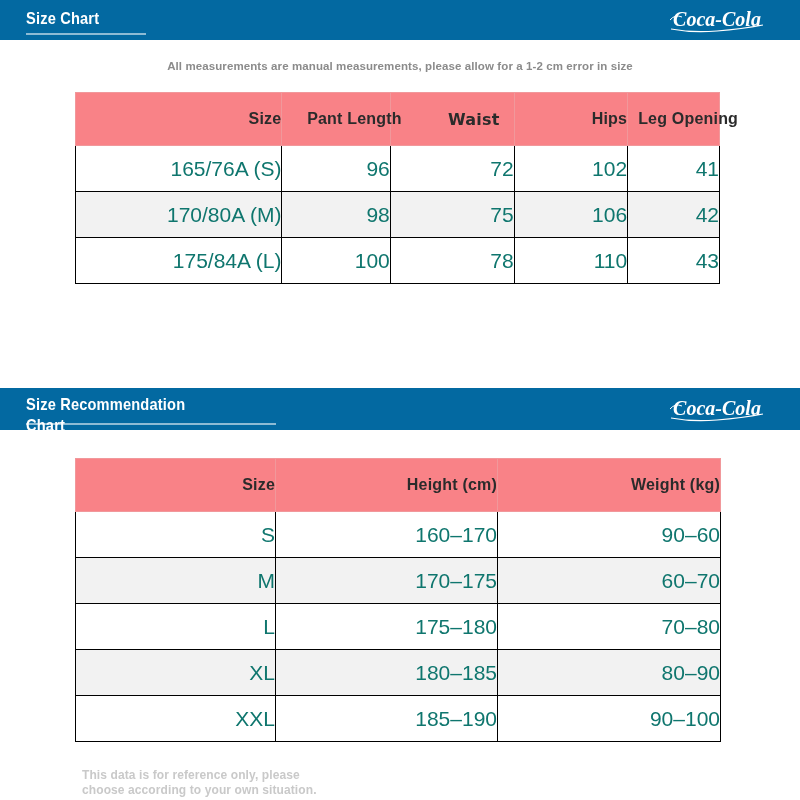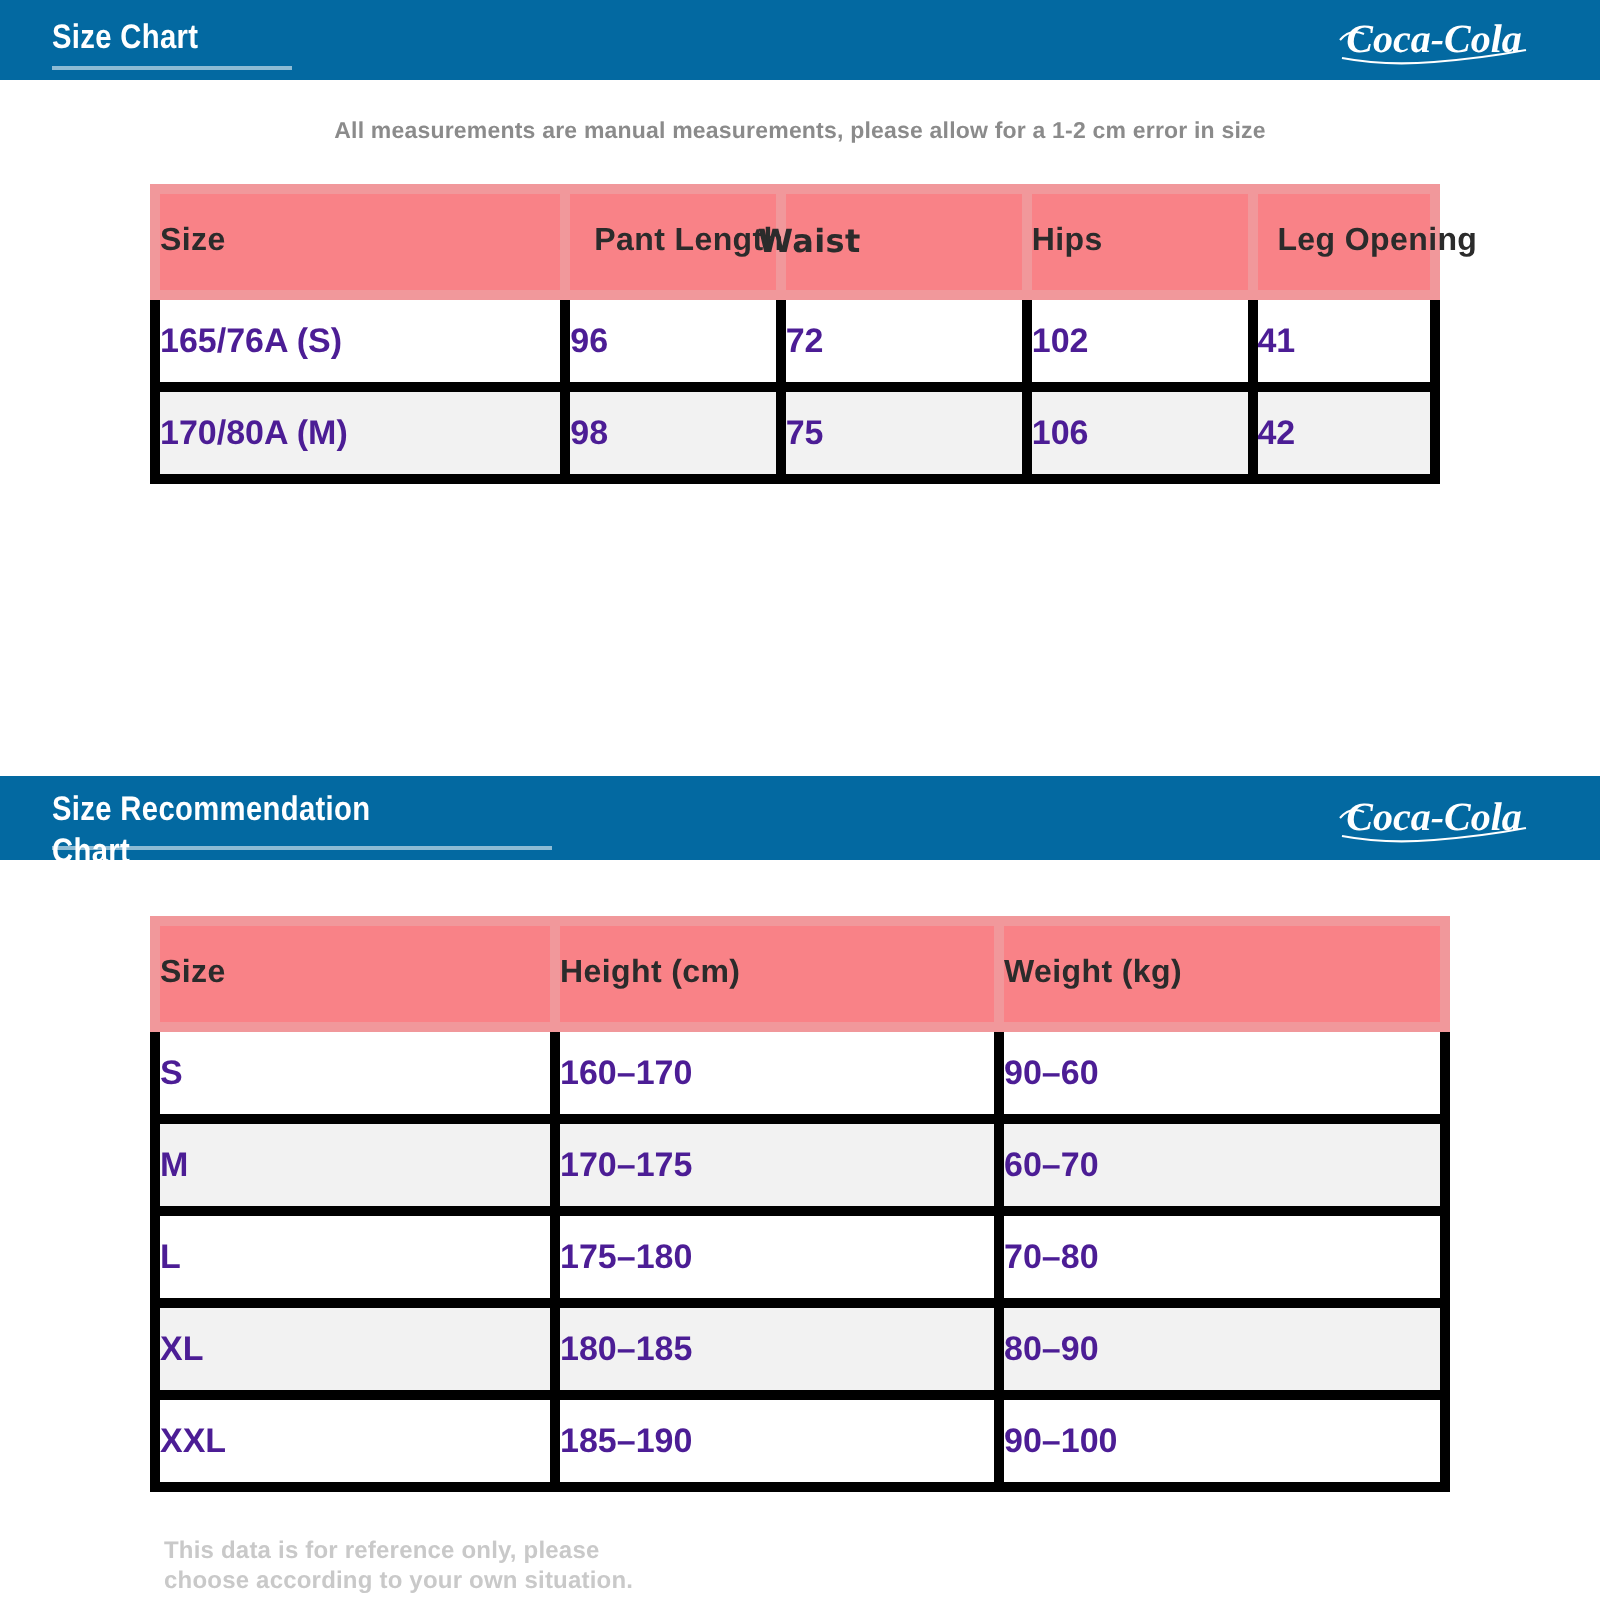--- a/index.html
+++ b/index.html
@@ -80,22 +80,22 @@
     position: absolute;
     left: 75px;
     width: 645px;
     border-collapse: collapse;
     table-layout: fixed;
   }
   #table-1 { top: 92px; }
   #table-2 { top: 458px; }
 
   .table td, .table th {
-    border: 5px solid #000000;
-    text-align: left;
+    border: 1px solid #000000;
+    text-align: right;
     padding: 0;
   }
 
   .table thead tr { background: #f98287; }
 
   .table thead th {
     height: 53px;
     border-color: #f1989b;
     color: #2b2b2b;
     font-size: 16px;
@@ -117,23 +117,23 @@
   #th-waist span {
     font-family: "DejaVu Sans", sans-serif;
     font-size: 16px;
     position: relative;
     left: -14px;
     display: inline-block;
   }
 
   .table tbody td {
     height: 46px;
-    color: #4c1d95;
-    font-size: 17px;
-    font-weight: bold;
+    color: #0f766e;
+    font-size: 21px;
+    font-weight: normal;
     font-family: "Liberation Sans", sans-serif;
   }
   .table tbody tr:nth-child(even) { background: #f2f2f2; }
   .table tbody tr:nth-child(odd)  { background: #ffffff; }
 
   
   .footer {
     position: absolute;
     left: 82px;
     top: 768px;
@@ -188,20 +188,27 @@
       <td>72</td>
       <td>102</td>
       <td>41</td>
     </tr>
     <tr>
       <td>170/80A (M)</td>
       <td>98</td>
       <td>75</td>
       <td>106</td>
       <td>42</td>
+    </tr>
+    <tr>
+      <td>175/84A (L)</td>
+      <td>100</td>
+      <td>78</td>
+      <td>110</td>
+      <td>43</td>
     </tr>
   </tbody>
 </table>
 
 <div class="banner" id="banner-2">
   <div class="banner-title">Size Recommendation
 Chart</div>
   <div class="title-underline" id="underline-2"></div>
   <svg class="cc-logo" viewBox="0 0 220 60">
     <text x="110" y="42" text-anchor="middle" fill="#ffffff" font-family="'Liberation Serif', serif" font-size="40" font-style="italic" font-weight="bold">Coca-Cola</text>

